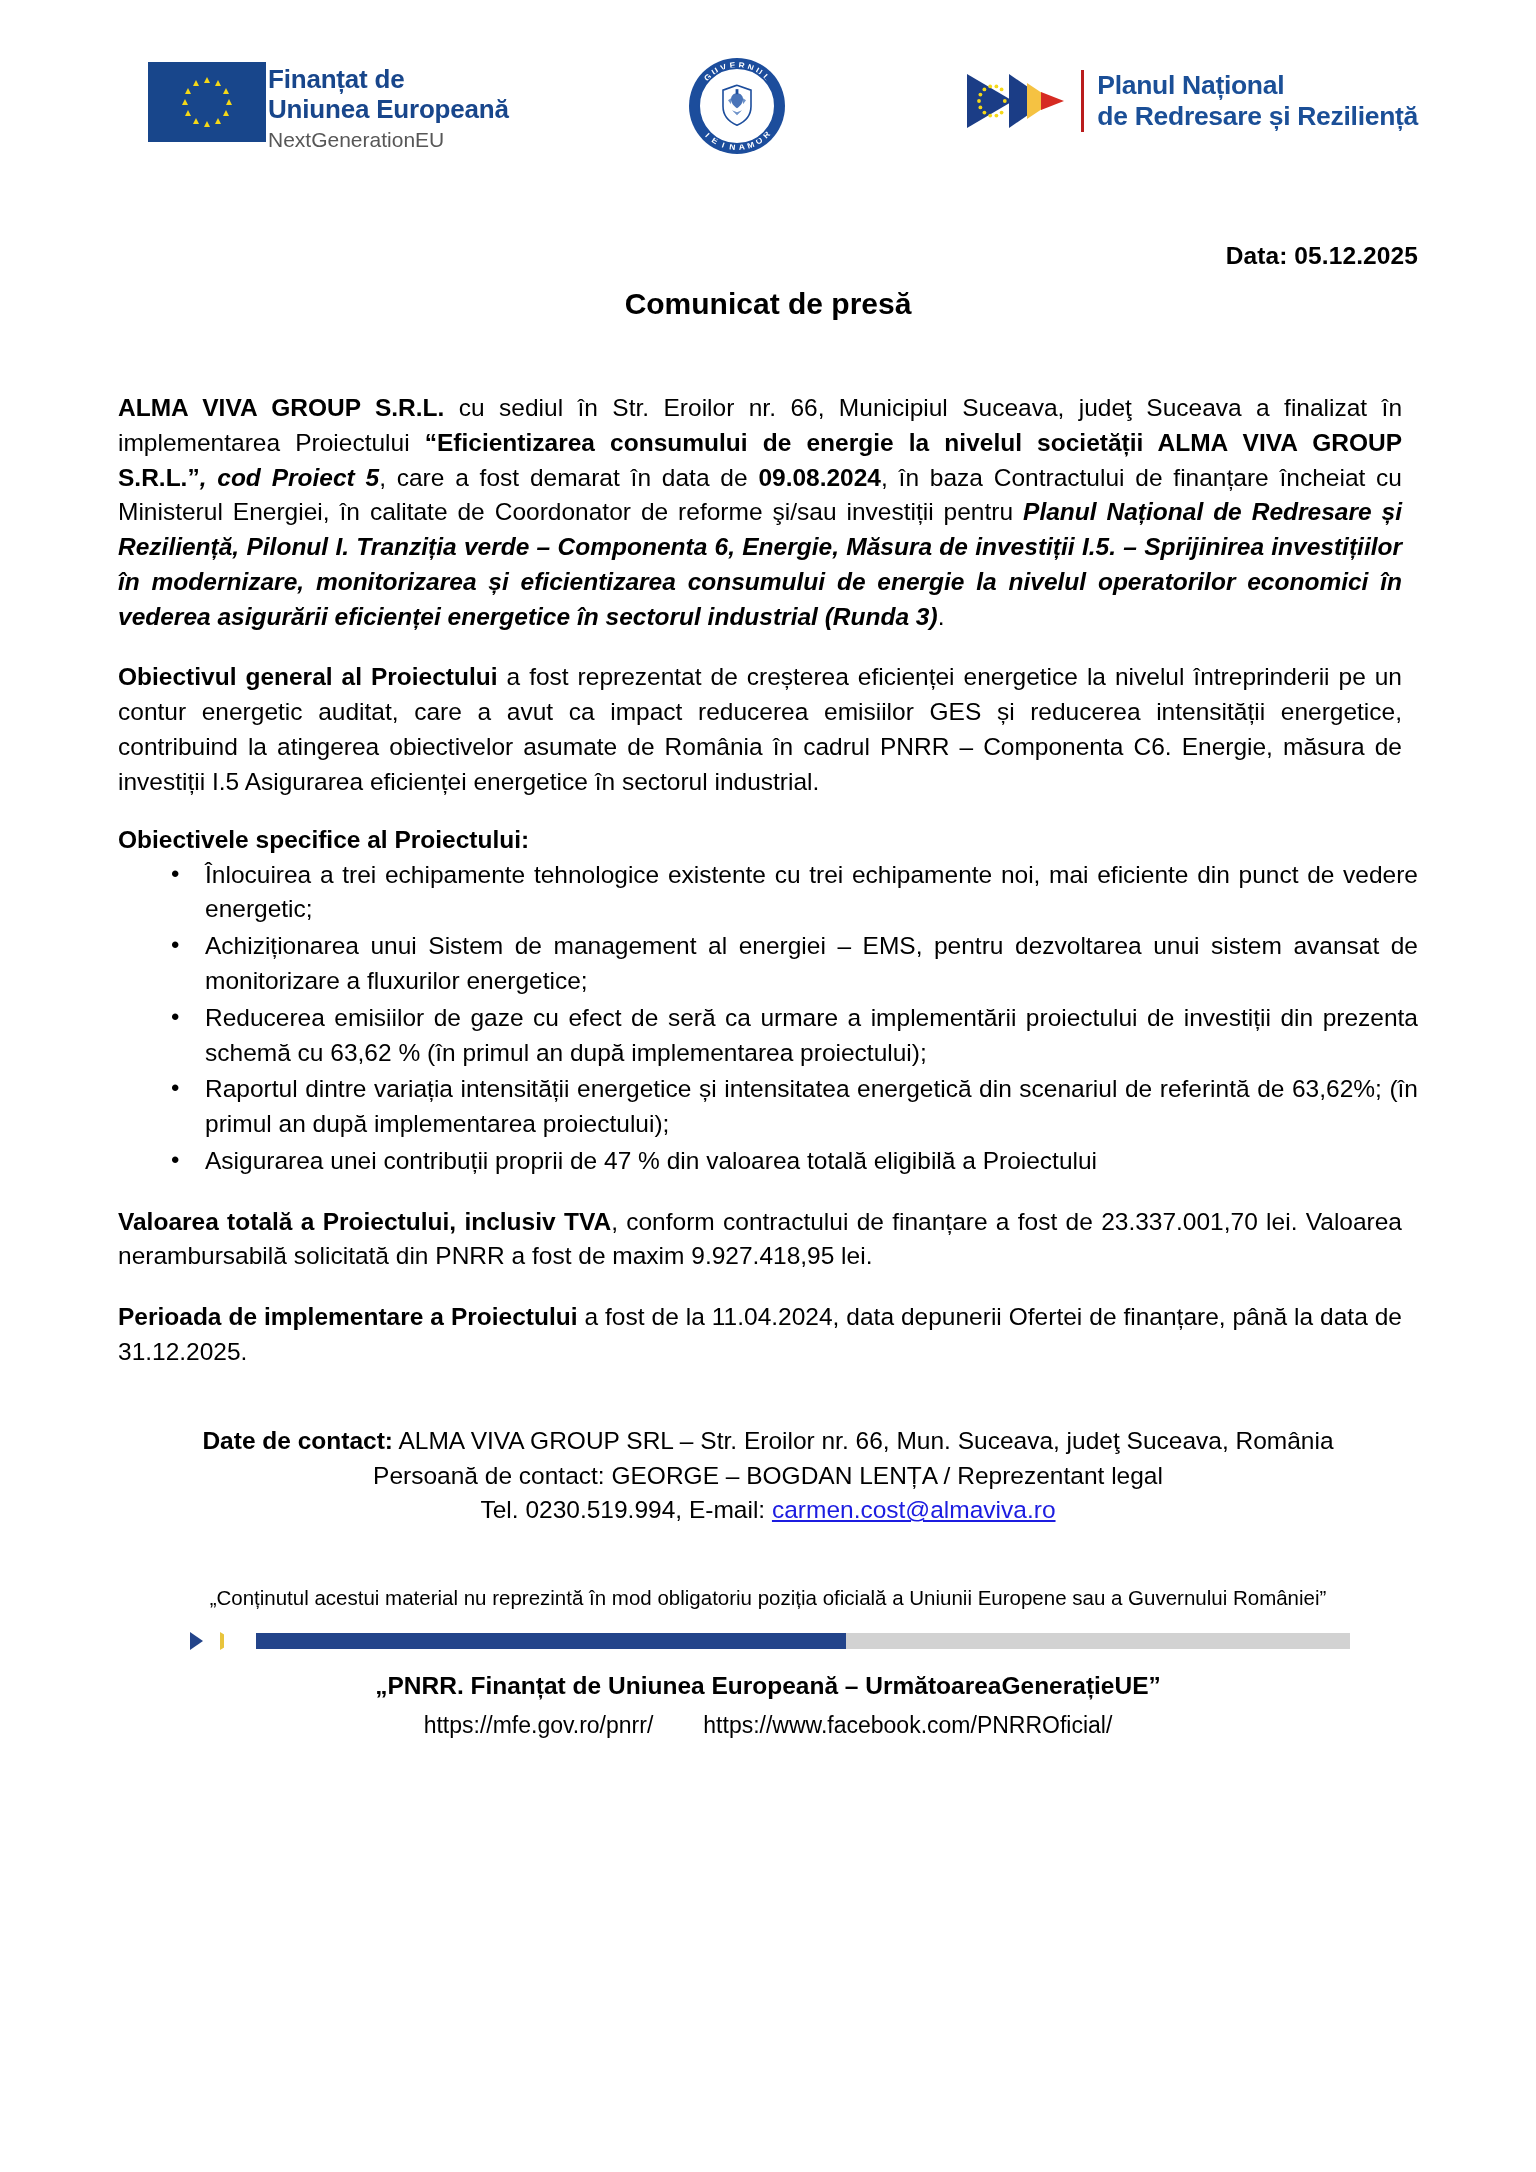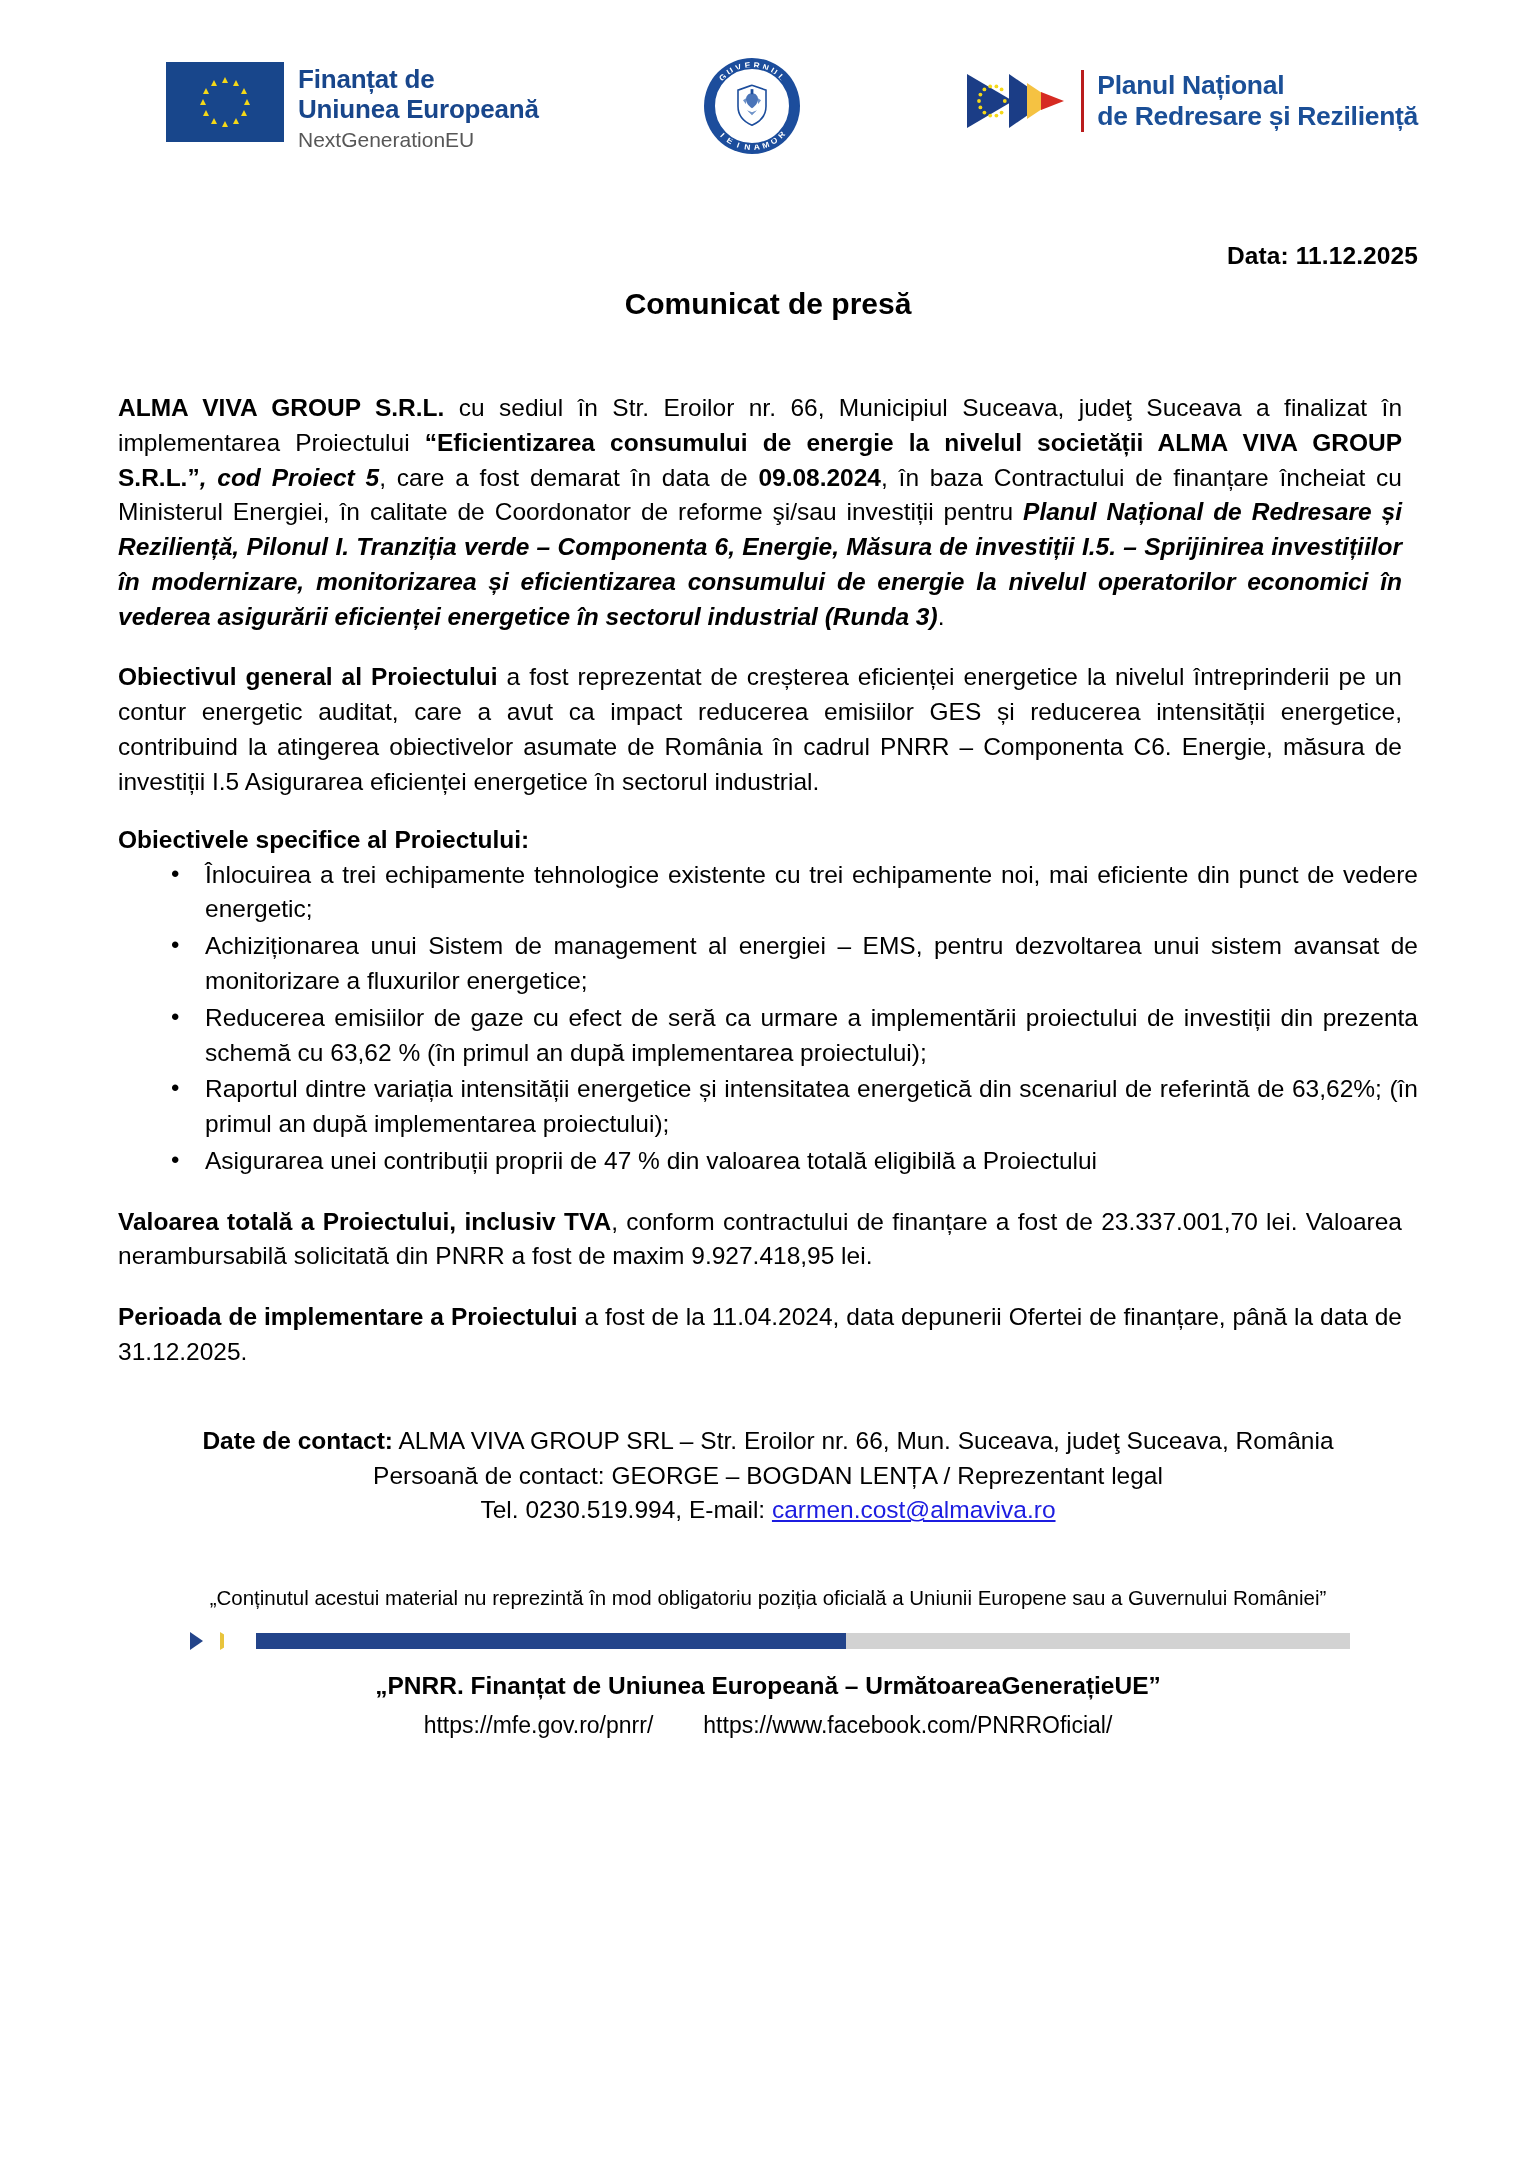--- a/index.html
+++ b/index.html
@@ -28,22 +28,22 @@
   .logo-bar {
     height: 130px;
     padding-top: 62px;
     display: flex;
     align-items: flex-start;
     justify-content: space-between;
   }
   .logo-eu {
     display: flex;
     align-items: flex-start;
-    gap: 14px;
-    margin-left: 48px;
+    gap: 2px;
+    margin-left: 30px;
   }
   .eu-flag {
     width: 118px;
     height: 80px;
     background: #18468b;
     position: relative;
     flex: none;
   }
   .eu-star {
     position: absolute;
@@ -353,21 +353,21 @@
         <path d="M62 17 L86 33 L86 37 L62 53 Z" fill="#f5c242"></path>
         <path d="M76 26 L99 35 L76 44 Z" fill="#d62b22"></path>
       </svg>
       <div class="pnrr-text">
         <span>Planul Național</span>
         <span>de Redresare și Reziliență</span>
       </div>
     </div>
   </div>
 
-  <div class="doc-date">Data: 11.12.2025</div>
+  <div class="doc-date">Data: 05.12.2025</div>
 
   <div class="doc-title">Comunicat de presă</div>
 
   <div class="body-wrap">
 
     <p class="para"><span class="b">ALMA VIVA GROUP S.R.L.</span><span> cu sediul în Str. Eroilor nr. 66, Municipiul Suceava, judeţ Suceava a finalizat în implementarea Proiectului </span><span class="b">“Eficientizarea consumului de energie la nivelul societății ALMA VIVA GROUP S.R.L.”</span><span class="bi">, cod Proiect 5</span><span>, care a fost demarat în data de </span><span class="b">09.08.2024</span><span>, în baza Contractului de finanțare încheiat cu Ministerul Energiei, în calitate de Coordonator de reforme şi/sau investiții pentru </span><span class="bi">Planul Național de Redresare și Reziliență, Pilonul I. Tranziția verde – Componenta 6, Energie, Măsura de investiții I.5. – Sprijinirea investițiilor în modernizare, monitorizarea și eficientizarea consumului de energie la nivelul operatorilor economici în vederea asigurării eficienței energetice în sectorul industrial (Runda 3)</span><span>.</span></p>
 
     <p class="para"><span class="b">Obiectivul general al Proiectului</span><span> a fost reprezentat de creșterea eficienței energetice la nivelul întreprinderii pe un contur energetic auditat, care a avut ca impact reducerea emisiilor GES și reducerea intensității energetice, contribuind la atingerea obiectivelor asumate de România în cadrul PNRR – Componenta C6. Energie, măsura de investiții I.5 Asigurarea eficienței energetice în sectorul industrial.</span></p>
 
     <p class="section-head">Obiectivele specifice al Proiectului:</p>

